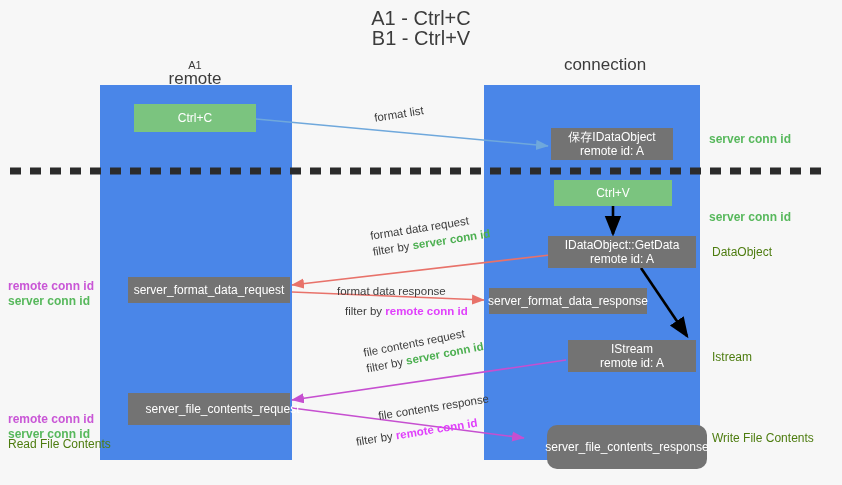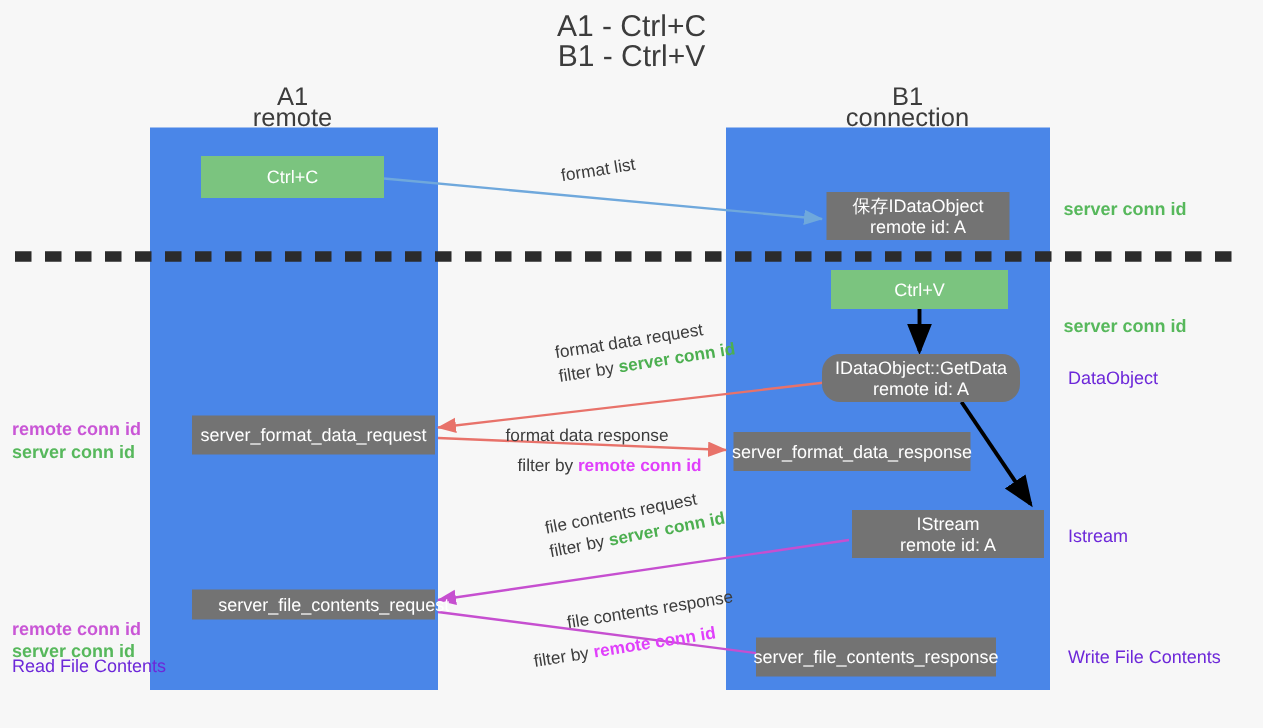--- a/index.html
+++ b/index.html
@@ -42,21 +42,21 @@
     position: absolute;
     background: #4a86e8;
   }
 
   .lane-head {
     position: absolute;
     text-align: center;
     color: #3c3c3c;
     line-height: 14px;
   }
-  .lane-head .lh-title { font-size: 17px; }
+  .lane-head .lh-title { font-size: 11px; }
   .lane-head .lh-sub { font-size: 17px; }
 
   .node {
     position: absolute;
     box-sizing: border-box;
     display: flex;
     flex-direction: column;
     align-items: center;
     justify-content: center;
     color: #ffffff;
@@ -64,21 +64,21 @@
     line-height: 14px;
     font-size: 12px;
   }
   .node.green { background: #7bc47f; }
   .node.orange { background: #737373; }
   .node .l2 { font-size: 12px; }
 
   .side-label {
     position: absolute;
     font-size: 12px;
-    color: #6d28d9;
+    color: #4d7c0f;
     line-height: 15px;
     white-space: nowrap;
   }
   .side-label.green-txt { color: #57b85c; font-weight: bold; }
   .side-label.magenta-txt { color: #c956d6; font-weight: bold; }
 
   .edge-label {
     position: absolute;
     font-size: 11.5px;
     color: #3c3c3c;
@@ -97,21 +97,20 @@
 <div id="stage">
 
   <div class="title">A1 - Ctrl+C
 B1 - Ctrl+V</div>
 
   <div class="lane-head" style="left:130px; top:58px; width:130px;">
     <div class="lh-title">A1</div>
     <div class="lh-sub">remote</div>
   </div>
   <div class="lane-head" style="left:540px; top:58px; width:130px;">
-    <div class="lh-title">B1</div>
     <div class="lh-sub">connection</div>
   </div>
 
   <div class="lane" style="left:100px; top:85px; width:192px; height:375px;"></div>
   <div class="lane" style="left:484px; top:85px; width:216px; height:375px;"></div>
 
   <svg id="svg-layer" viewBox="0 0 842 485">
     <defs>
       <marker id="ah-blue" markerWidth="9" markerHeight="9" refX="7.5" refY="3.2" orient="auto">
         <path d="M0,0 L8,3.2 L0,6.4 z" fill="#6fa8dc"></path>
@@ -150,43 +149,43 @@
 
   <div class="node orange" style="left:551px; top:128px; width:122px; height:32px;">
     <div>保存IDataObject</div>
     <div class="l2">remote id: A</div>
   </div>
 
   <div class="node green" style="left:554px; top:180px; width:118px; height:26px;">
     <div>Ctrl+V</div>
   </div>
 
-  <div class="node orange" style="left:548px; top:236px; width:132px; height:32px;border-radius:12px;">
+  <div class="node orange" style="left:548px; top:236px; width:148px; height:32px;">
     <div>IDataObject::GetData</div>
     <div class="l2">remote id: A</div>
   </div>
 
   <div class="node orange" style="left:489px; top:288px; width:158px; height:26px;">
     <div>server_format_data_response</div>
   </div>
 
   <div class="node orange" style="left:128px; top:277px; width:162px; height:26px;">
     <div>server_format_data_request</div>
   </div>
 
   <div class="node orange" style="left:568px; top:340px; width:128px; height:32px;">
     <div>IStream</div>
     <div class="l2">remote id: A</div>
   </div>
 
-  <div class="node orange" style="left:128px; top:393px; width:162px; height:20px;padding-left:27px;">
+  <div class="node orange" style="left:128px; top:393px; width:162px; height:32px;padding-left:27px;">
     <div>server_file_contents_request</div>
   </div>
 
-  <div class="node orange" style="left:504px; top:425px; width:160px; height:26px;">
+  <div class="node orange" style="left:547px; top:425px; width:160px; height:44px;border-radius:10px;">
     <div>server_file_contents_response</div>
   </div>
 
   <div class="edge-label rot-neg8" style="left:373px; top:110px;">
     <span>format list</span>
   </div>
 
   <div class="edge-label rot-neg8" style="left:369px; top:228px;">
     <div>format data request</div>
     <div>

